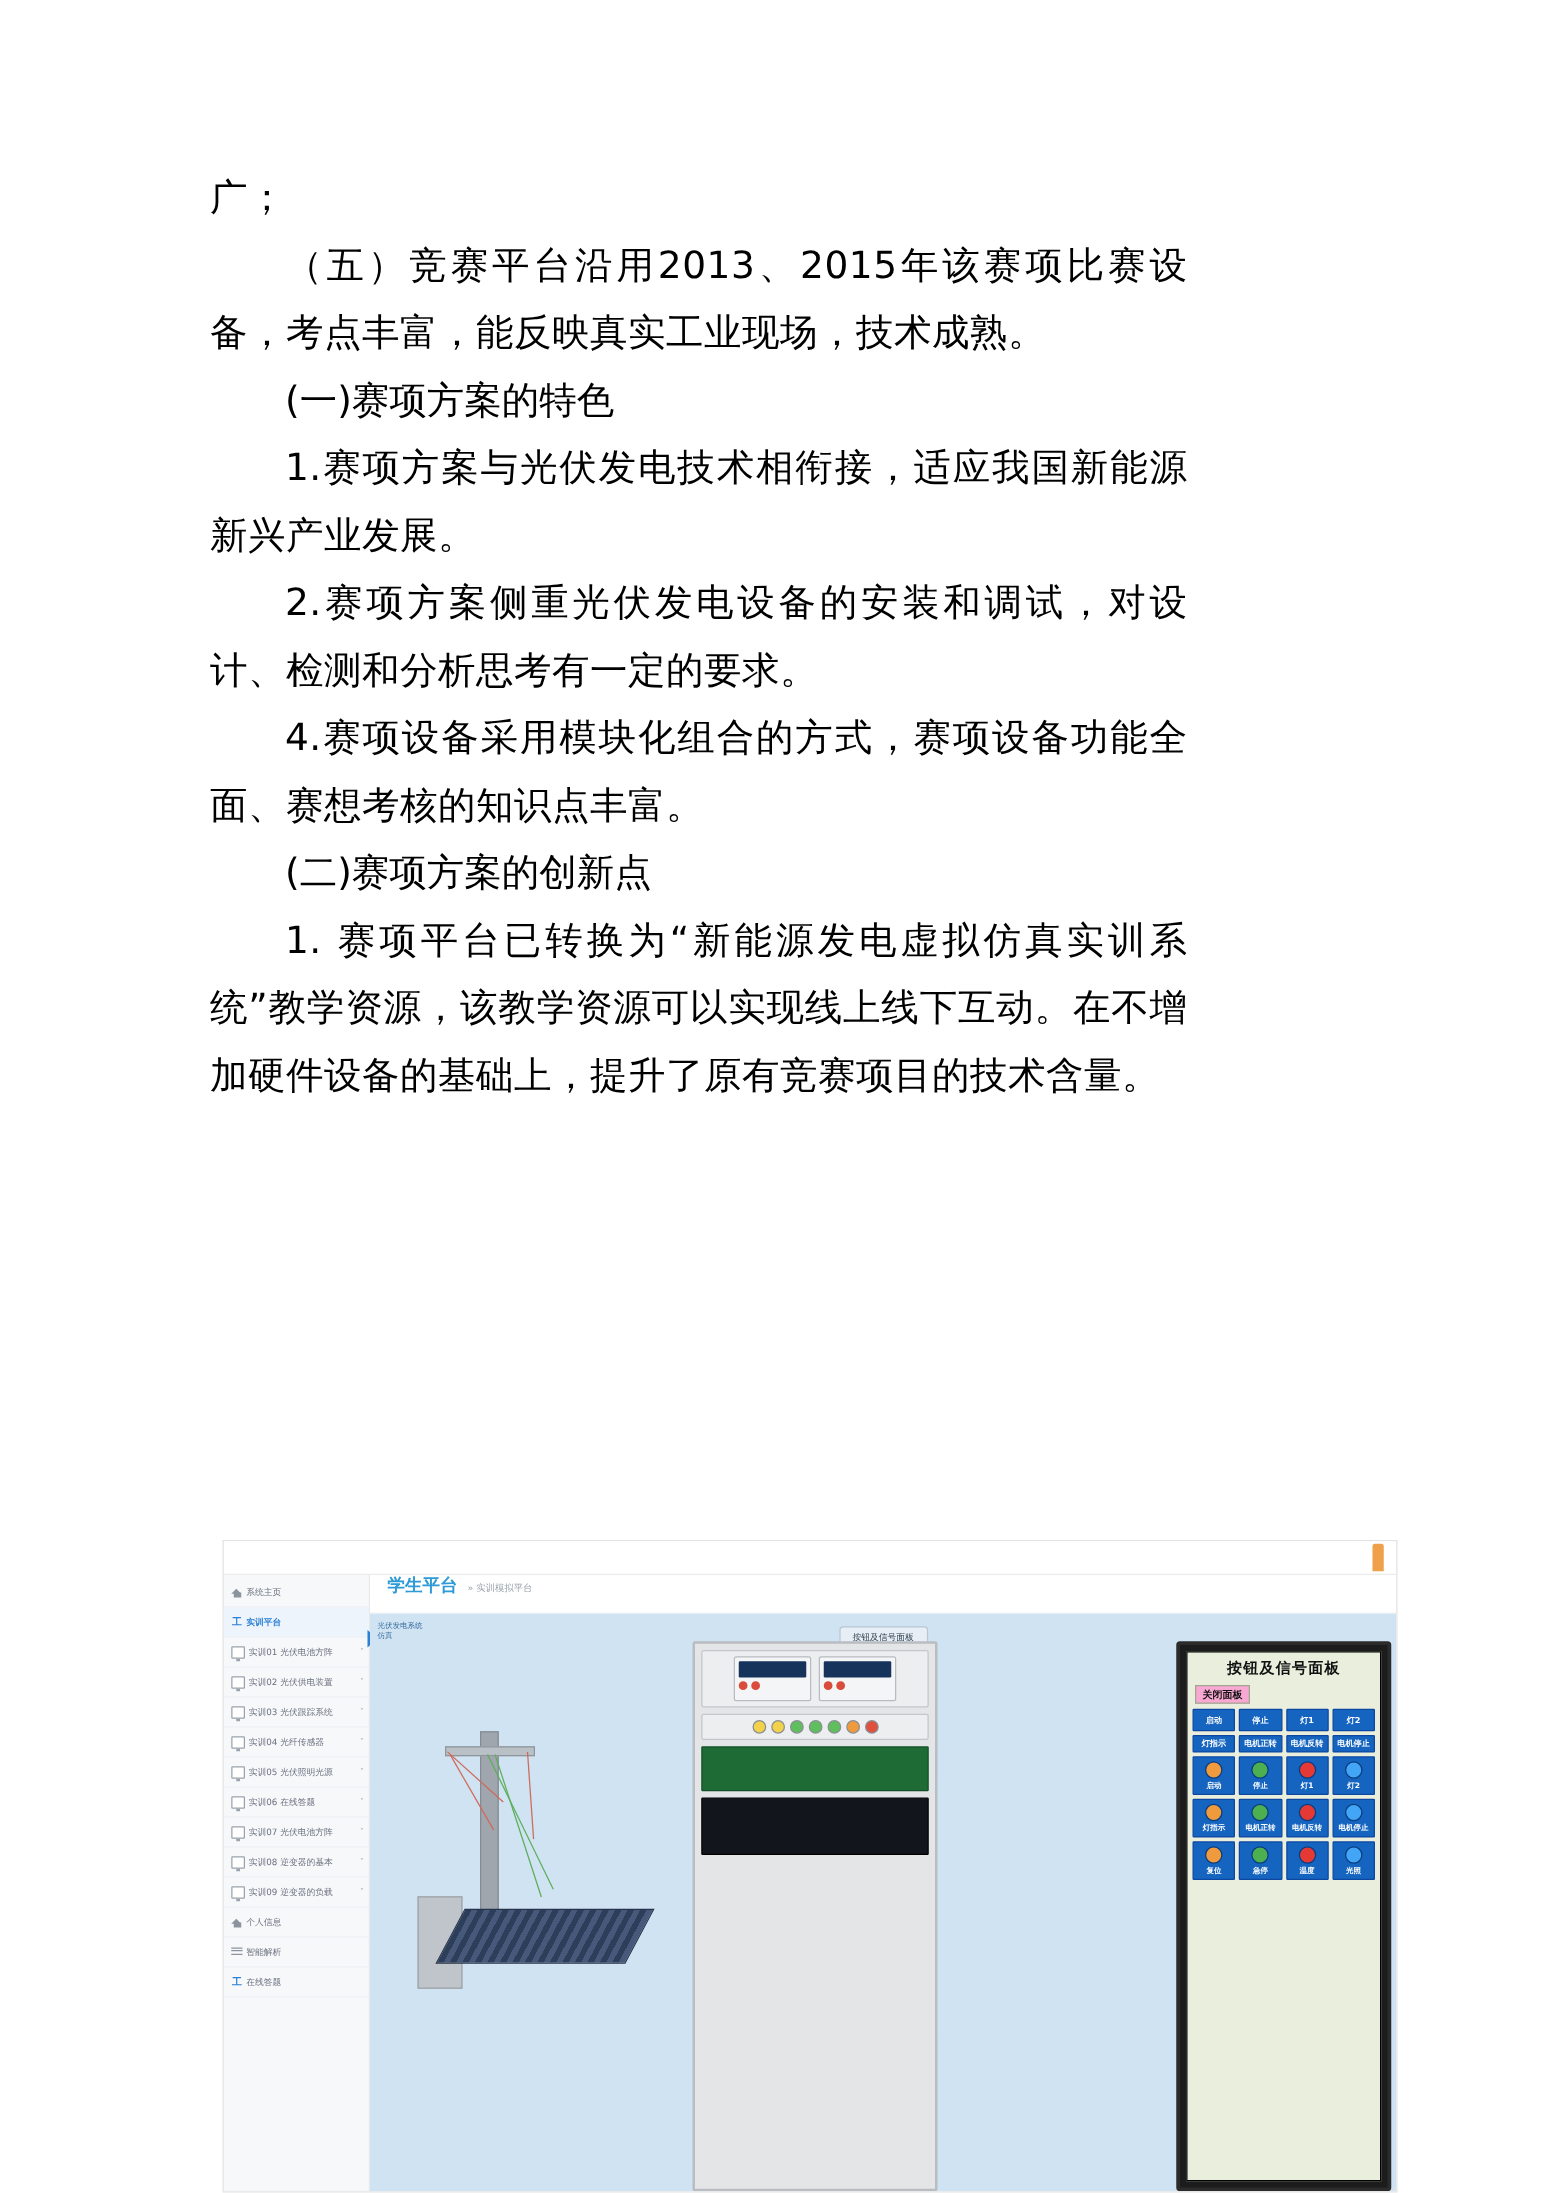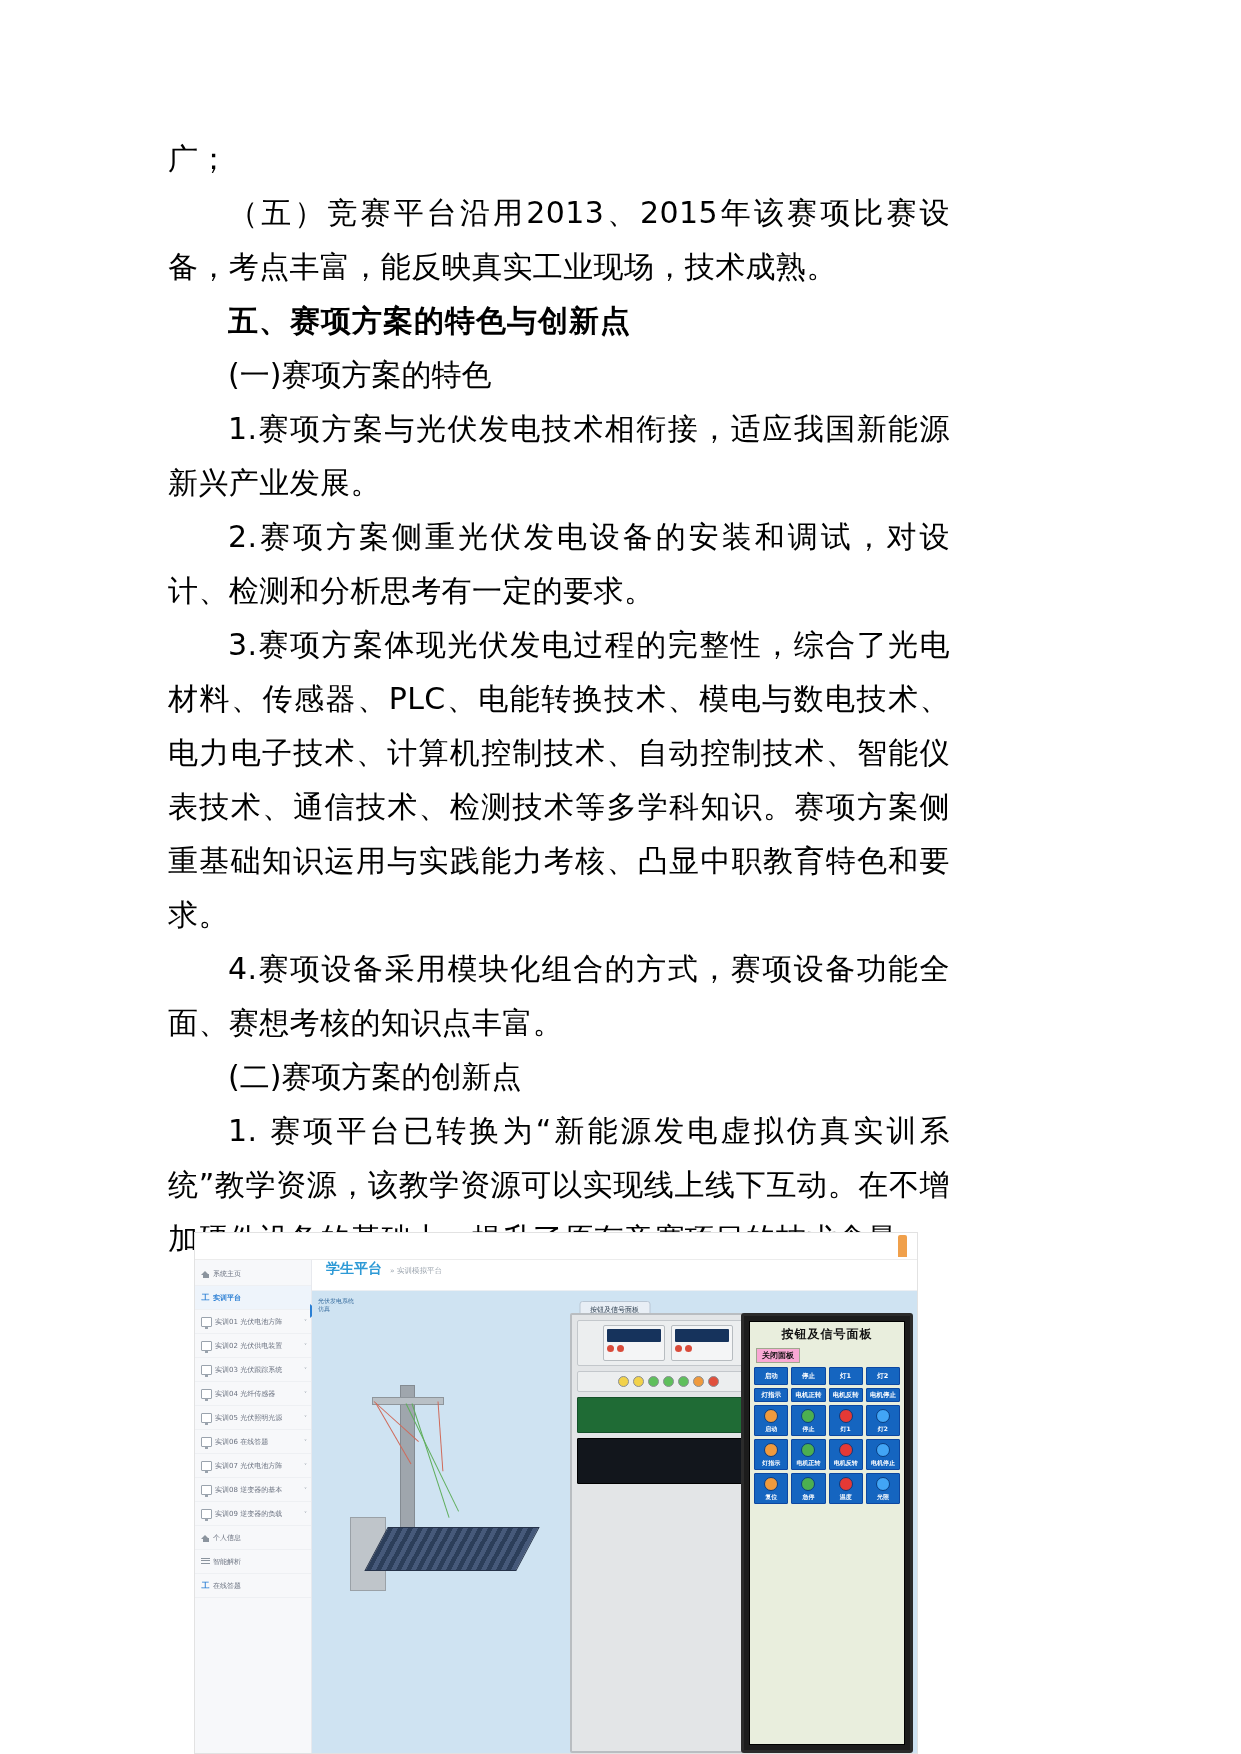--- a/index.html
+++ b/index.html
@@ -34,22 +34,22 @@
     font-weight:bold;
     text-indent:60px;
     letter-spacing:1px;
   }
   .sub-heading{
     font-size:30px;line-height:54px;text-indent:60px;margin:0;font-weight:500;
   }
   
   .shot{
     position:absolute;
-    left:194px;top:1232px;
-    width:724px;height:522px;
+    left:178px;top:1232px;
+    width:940px;height:522px;
     background:#ffffff;
     border:1px solid #e2e2e2;
     box-sizing:border-box;
     overflow:hidden;
     display:flex;
     flex-direction:column;
   }
   .shot-top{
     height:26px;flex:0 0 26px;background:#fff;position:relative;border-bottom:1px solid #ececec;
   }
@@ -161,25 +161,23 @@
   .cwrap span{display:block;font-size:6px;color:#fff;font-weight:bold;line-height:7px;}
 </style>
 </head>
 <body>
 
 <div class="page">
 
   <div class="body-col">
     <p class="para">广；</p>
     <p class="para indent">（五）竞赛平台沿用2013、2015年该赛项比赛设备，考点丰富，能反映真实工业现场，技术成熟。</p>
-    <h2 class="heading">五、赛项方案的特色与创新点</h2>
     <p class="sub-heading">(一)赛项方案的特色</p>
     <p class="para indent">1.赛项方案与光伏发电技术相衔接，适应我国新能源新兴产业发展。</p>
     <p class="para indent">2.赛项方案侧重光伏发电设备的安装和调试，对设计、检测和分析思考有一定的要求。</p>
-    <p class="para indent">3.赛项方案体现光伏发电过程的完整性，综合了光电材料、传感器、PLC、电能转换技术、模电与数电技术、电力电子技术、计算机控制技术、自动控制技术、智能仪表技术、通信技术、检测技术等多学科知识。赛项方案侧重基础知识运用与实践能力考核、凸显中职教育特色和要求。</p>
     <p class="para indent">4.赛项设备采用模块化组合的方式，赛项设备功能全面、赛想考核的知识点丰富。</p>
     <p class="sub-heading">(二)赛项方案的创新点</p>
     <p class="para indent">1. 赛项平台已转换为“新能源发电虚拟仿真实训系统”教学资源，该教学资源可以实现线上线下互动。在不增加硬件设备的基础上，提升了原有竞赛项目的技术含量。</p>
   </div>
 
   <div class="shot">
 
     <div class="shot-top">
       <div class="orange-tab"></div>
     </div>

